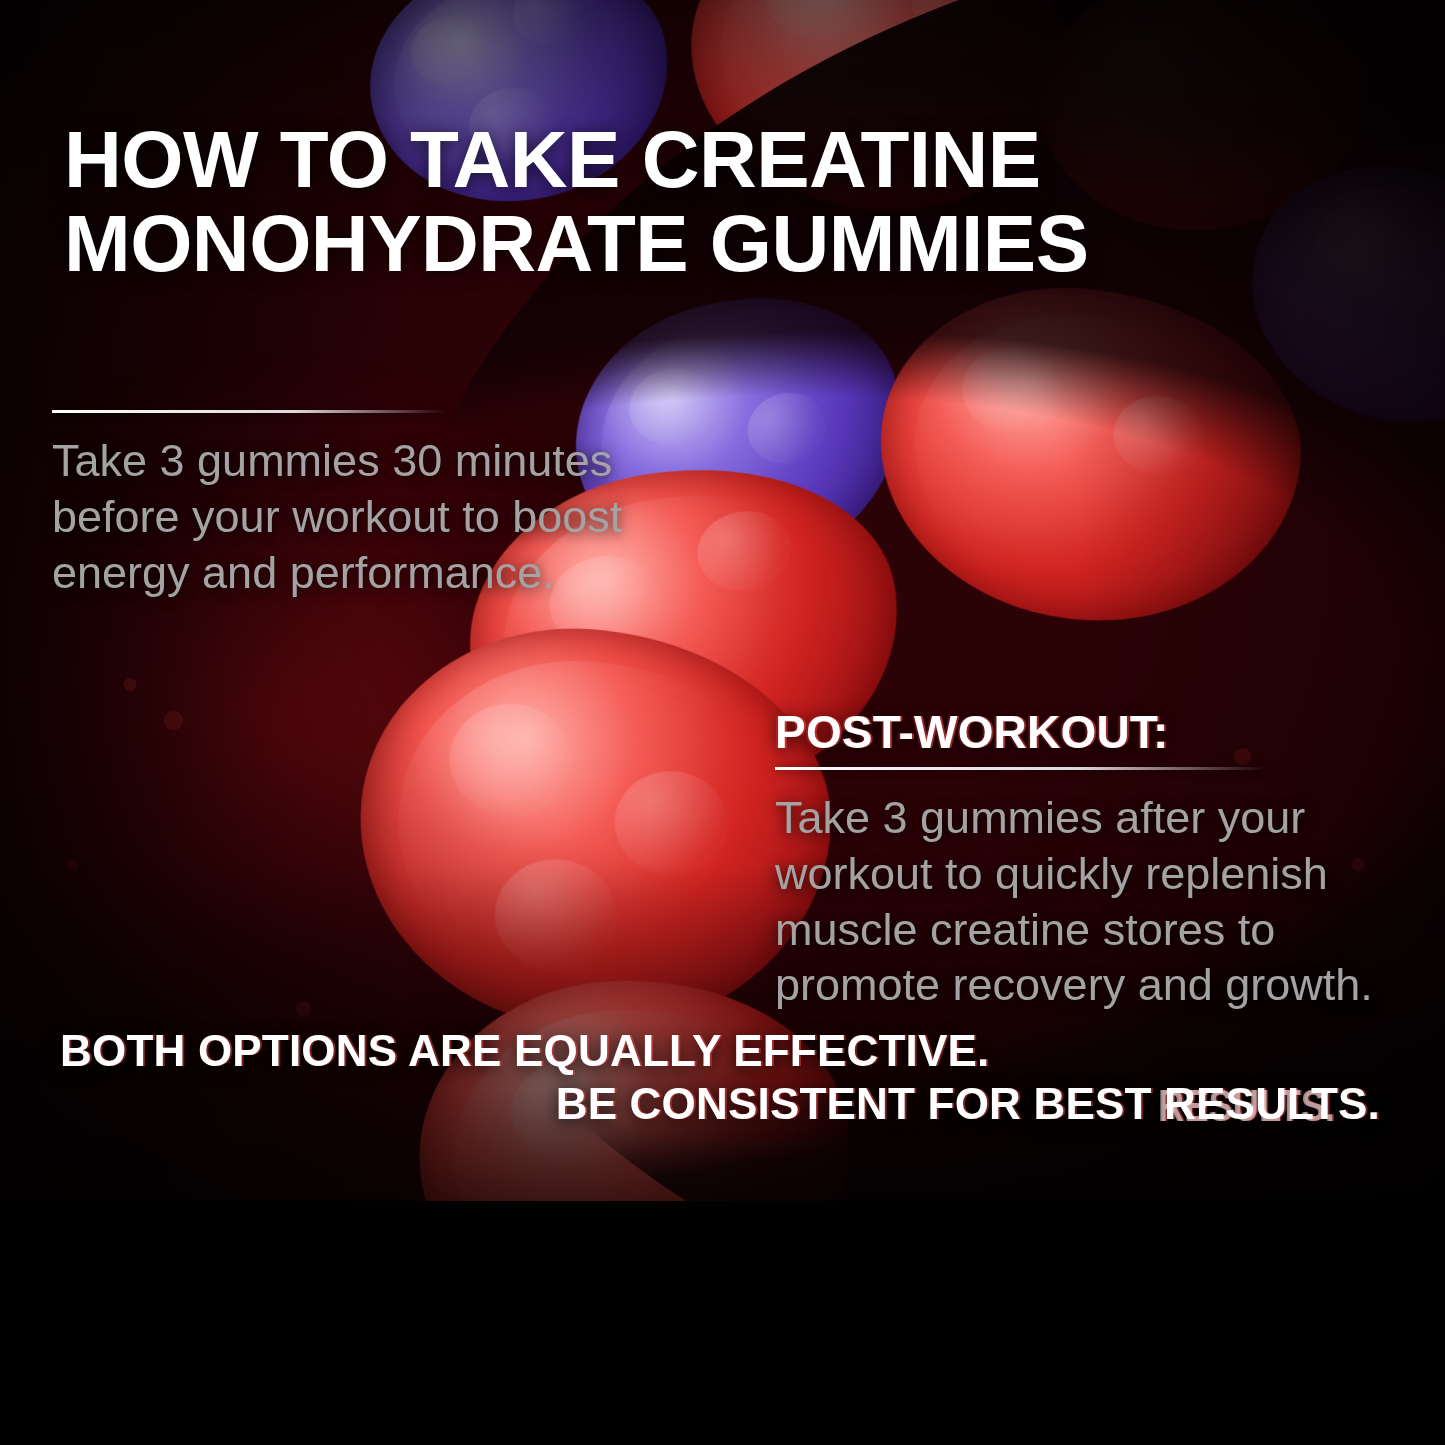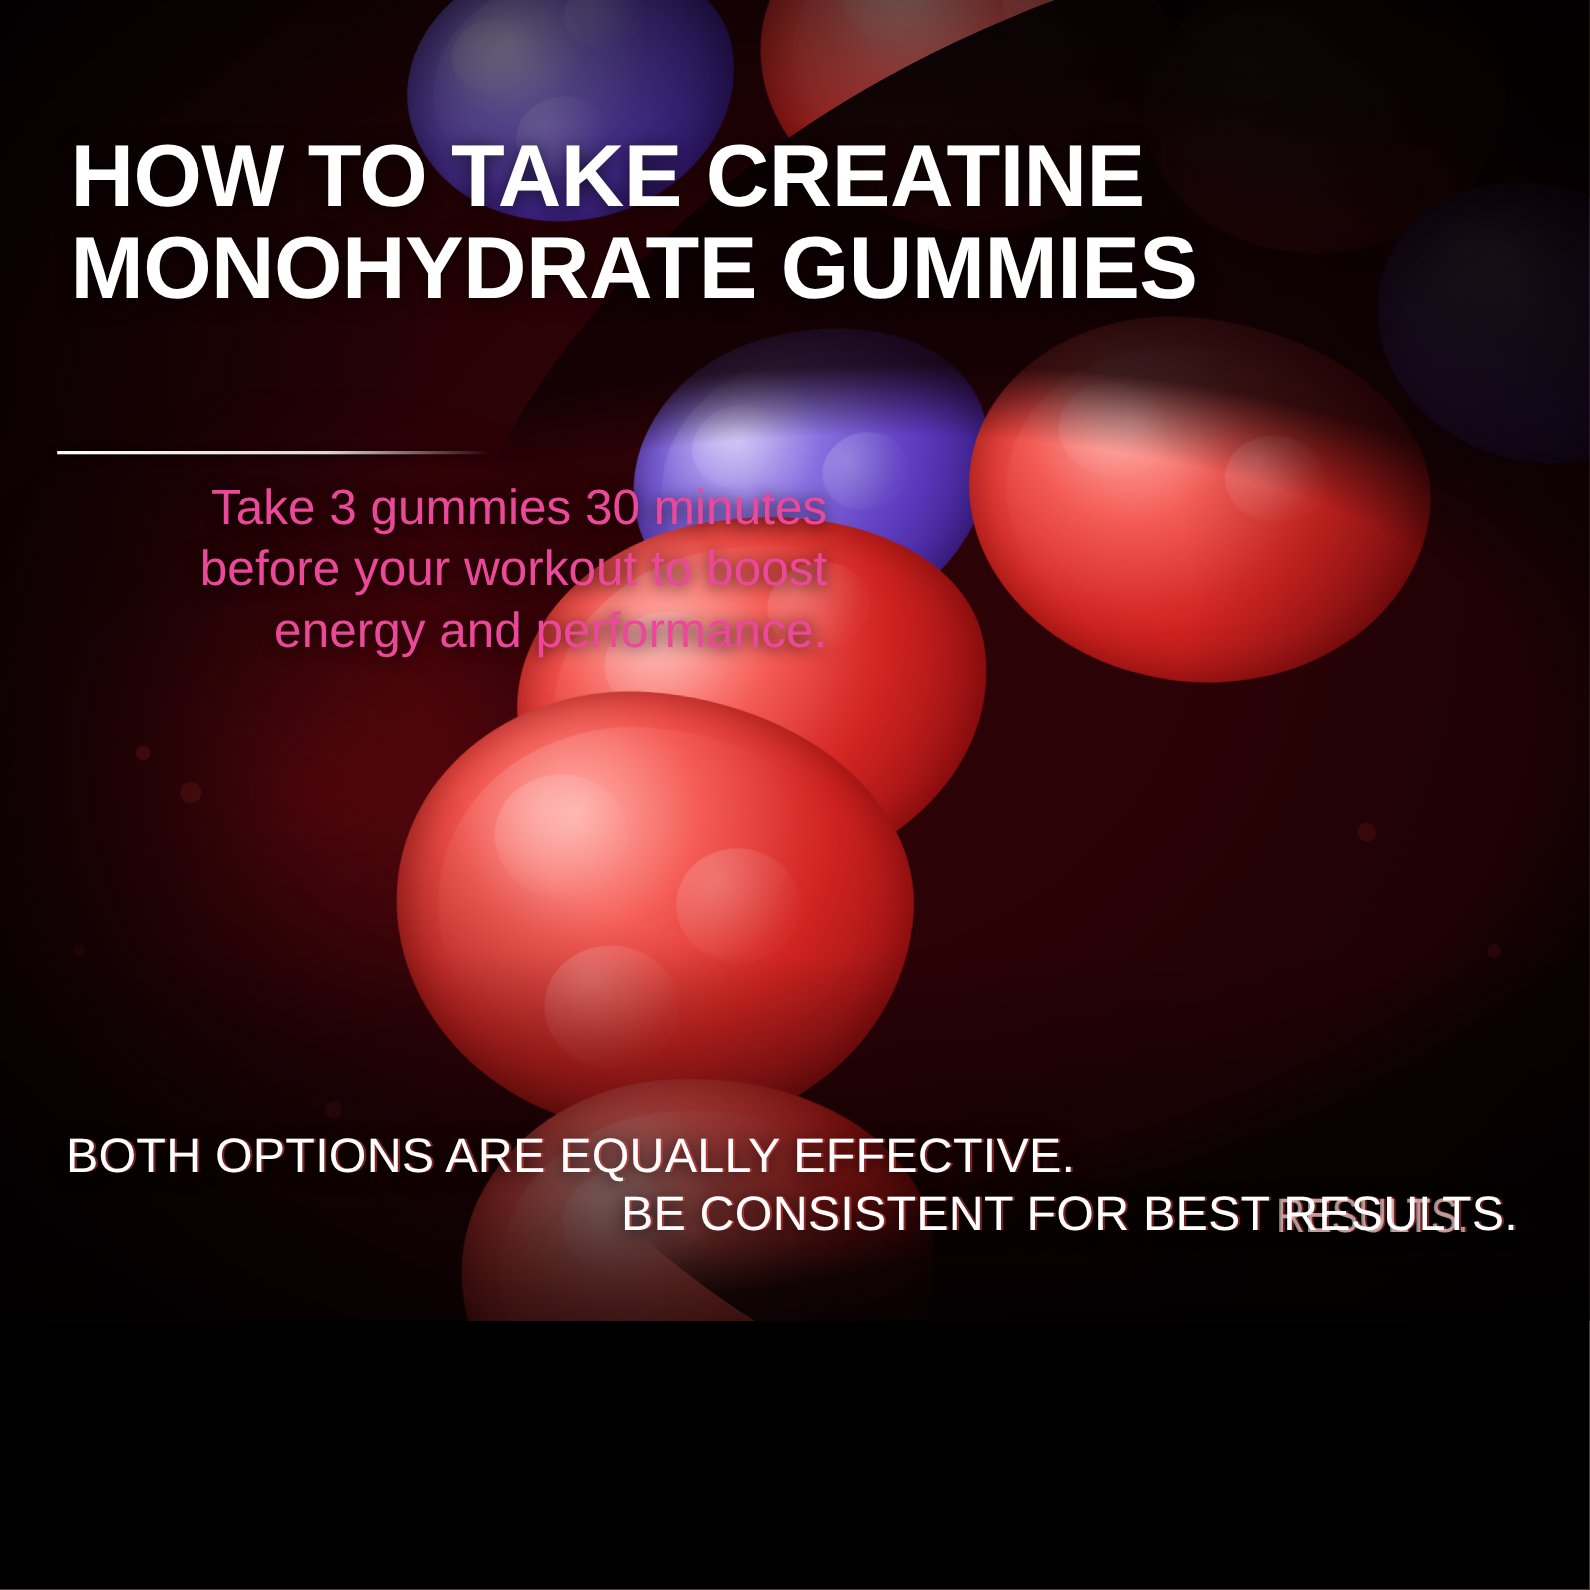--- a/index.html
+++ b/index.html
@@ -127,42 +127,41 @@
       0 3px 16px rgba(0,0,0,0.8);
     margin: 0 0 8px 0;
   }
   .rule {
     height: 3px;
     background: linear-gradient(90deg, #ffffff 0%, rgba(255,255,255,0.85) 62%, rgba(255,255,255,0) 100%);
     margin-bottom: 20px;
     box-shadow: 0 1px 8px rgba(0,0,0,0.6);
   }
   .block-body {
-    color: #ec4899;
+    color: #a3a3a3;
     font-size: 45px;
     line-height: 1.24;
     font-weight: 400;
     text-shadow: 0 2px 14px rgba(0,0,0,0.8);
-    text-align: right;
   }
 
   #pre-block { left: 52px; top: 410px; width: 700px; }
   #pre-block .rule { width: 392px; }
 
   #post-block { left: 775px; top: 705px; width: 640px; }
   #post-block .rule { width: 490px; }
 
   .footer {
     position: absolute;
     left: 60px;
     bottom: 70px;
     width: 1320px;
     color: #ffffff;
     font-size: 44px;
-    font-weight: 400;
+    font-weight: 700;
     line-height: 1.22;
     letter-spacing: 0.2px;
     text-shadow:
       2px 0 0 rgba(255,70,70,0.45),
       0 3px 16px rgba(0,0,0,0.85);
   }
   .footer .fl2 { display: block; position: relative; text-align: right; }
   .glitch {
     position: relative;
     display: inline-block;
@@ -231,20 +230,25 @@
     <h1 class="headline">
       <span>HOW TO TAKE CREATINE</span>
       <span class="l2">MONOHYDRATE GUMMIES</span>
     </h1>
 
     <div class="block" id="pre-block">
       <div class="rule"></div>
       <div class="block-body">Take 3 gummies 30 minutes before your workout to boost energy and performance.</div>
     </div>
 
+    <div class="block" id="post-block">
+      <div class="block-heading">POST-WORKOUT:</div>
+      <div class="rule"></div>
+      <div class="block-body">Take 3 gummies after your workout to quickly replenish muscle creatine stores to promote recovery and growth.</div>
+    </div>
 
     <div class="footer">
       <span>BOTH OPTIONS ARE EQUALLY EFFECTIVE.</span>
       <span class="fl2"><span>BE CONSISTENT FOR BEST </span><span class="glitch">RESULTS.</span></span>
     </div>
 
   </div>
 </div>
 
 </body></html>

